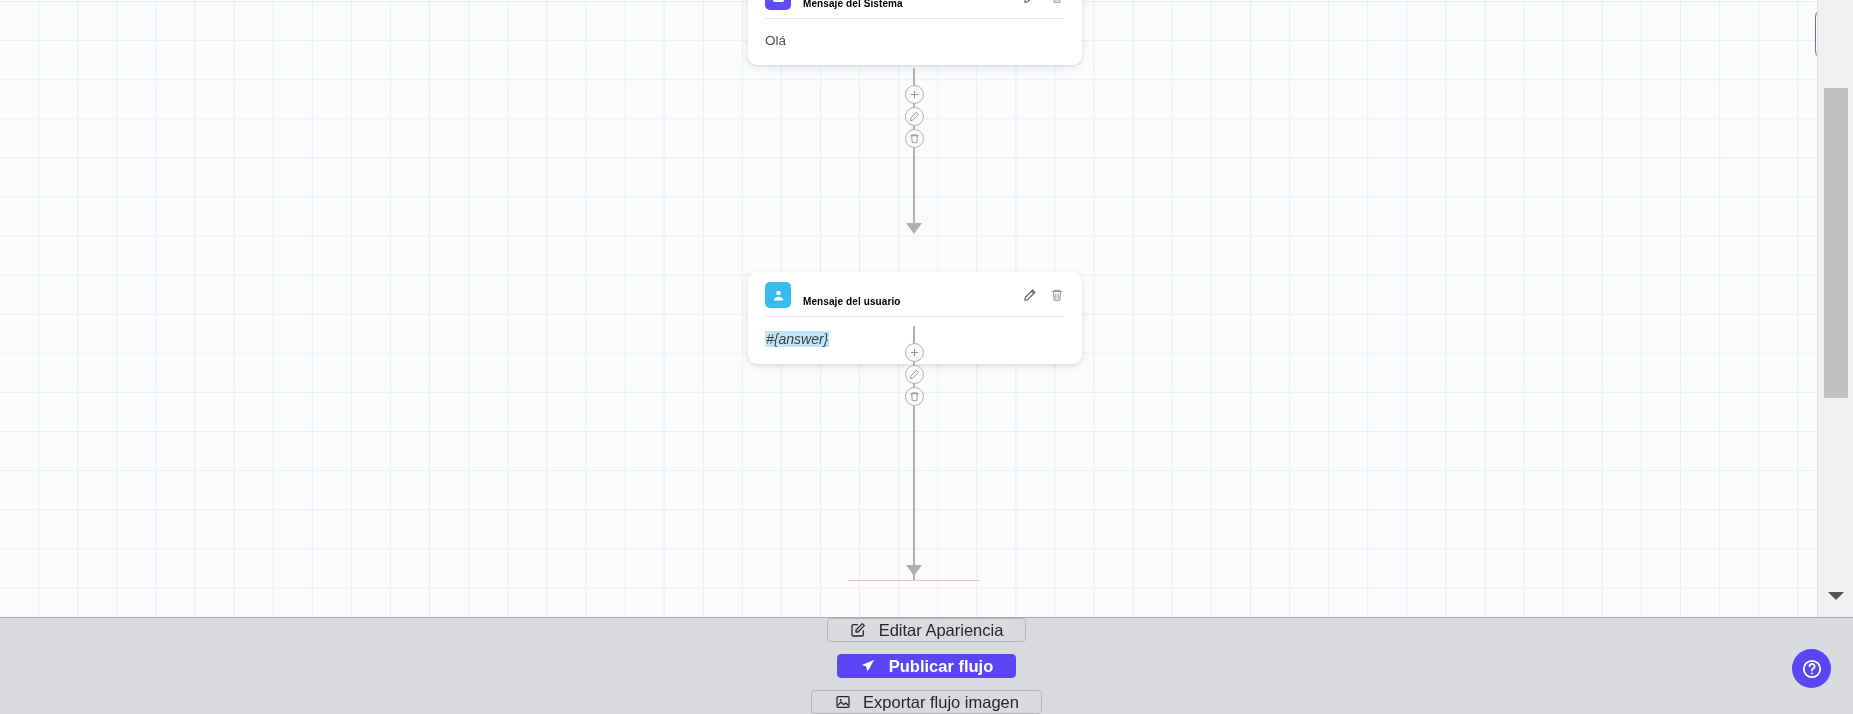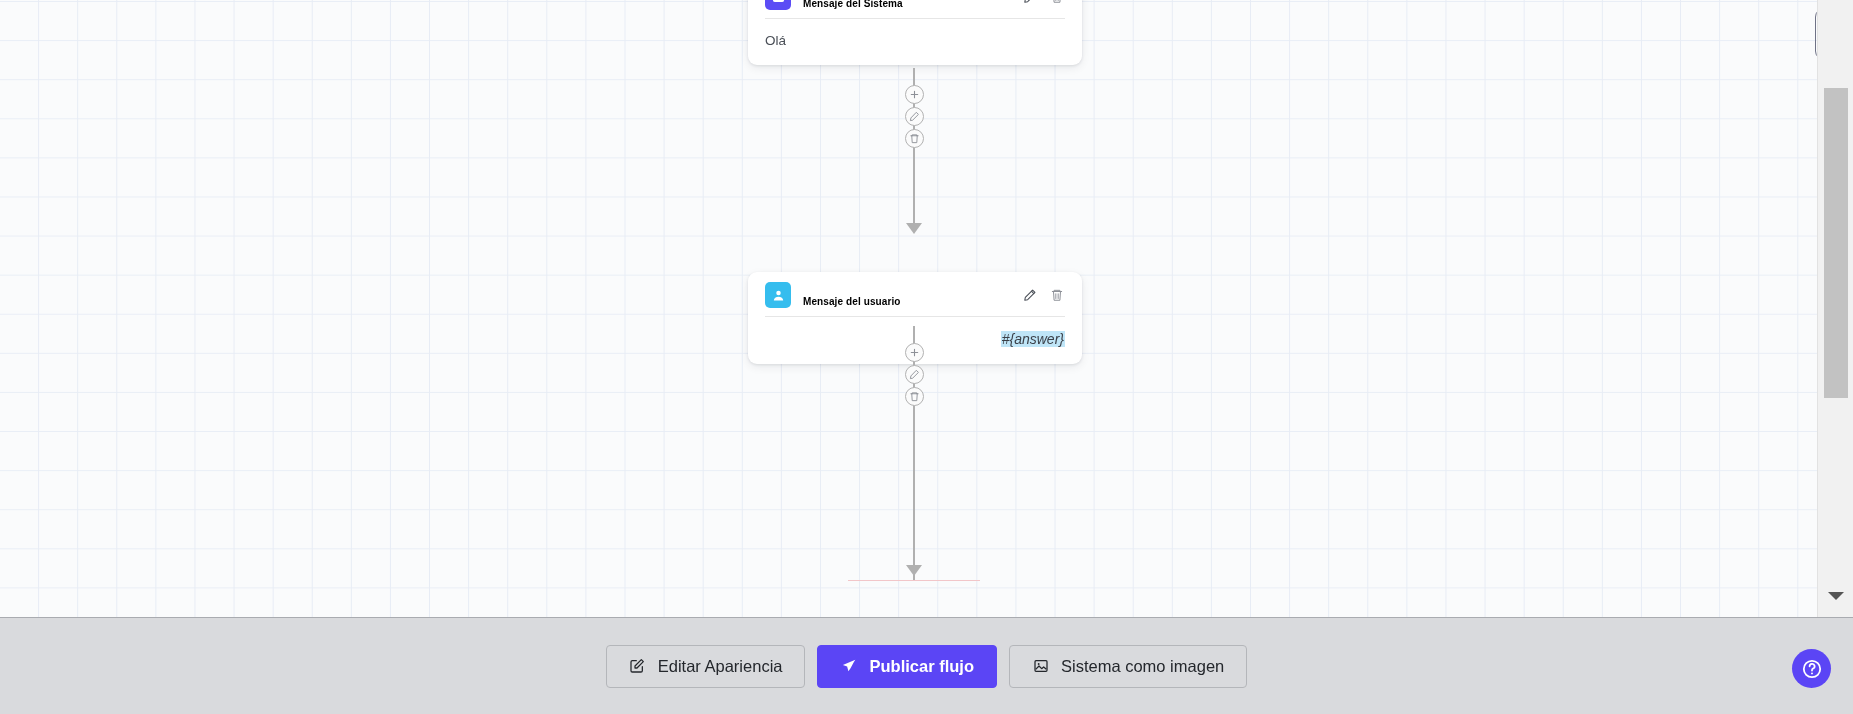--- a/index.html
+++ b/index.html
@@ -78,21 +78,21 @@
     width: 16px; height: 17px;
     display: flex; align-items: center; justify-content: center;
     cursor: pointer;
   }
   .node-body {
     padding: 14px 17px 17px 17px;
     font-size: 13.5px;
     color: #4a4f57;
     min-height: 24px;
   }
-  .node-body.center { text-align: right; }
+  .node-body.center { text-align: left; }
   .var-token {
     background: #bfe5f7;
     font-style: italic;
     color: #3b4048;
     font-size: 14px;
     padding: 0 1px;
   }
 
   
   .conn-line {
@@ -168,20 +168,21 @@
   .toolbar {
     position: absolute;
     left: 0; bottom: 0;
     width: 1853px; height: 97px;
     background: #d9dadd;
     border-top: 1px solid #a9abb0;
     display: flex;
     align-items: center;
     justify-content: center;
     gap: 12px;
+    flex-direction: column;
   }
   .tb-btn {
     position: relative;
     height: 43px;
     min-width: 160px;
     padding: 0 22px;
     border: 1px solid #b4b6ba;
     border-radius: 4px;
     background: #d9dadd;
     display: flex;
@@ -371,21 +372,21 @@
     </div>
 
     <div class="tb-btn">
       <span class="tb-ico">
         <svg width="16" height="16" viewBox="0 0 24 24" fill="none" stroke="#24272c" stroke-width="1.9" stroke-linejoin="round">
           <rect x="3" y="4" width="18" height="16" rx="1.5"></rect>
           <circle cx="8.5" cy="9" r="1.4" fill="#24272c" stroke="none"></circle>
           <path d="M4 17l5-5 4 4 3-2.5 4 3.5"></path>
         </svg>
       </span>
-      <span>Sistema como imagen</span>
+      <span>Exportar flujo imagen</span>
     </div>
 
     <div class="help-btn">
       <svg width="24" height="24" viewBox="0 0 24 24" fill="none" stroke="#ffffff" stroke-width="1.8" stroke-linecap="round">
         <circle cx="12" cy="12" r="8.2"></circle>
         <path d="M9.6 9.3a2.5 2.5 0 1 1 3.3 2.4c-.6.25-.9.8-.9 1.5v.4"></path>
         <circle cx="12" cy="16.4" r=".95" fill="#ffffff" stroke="none"></circle>
       </svg>
     </div>
   </div>

